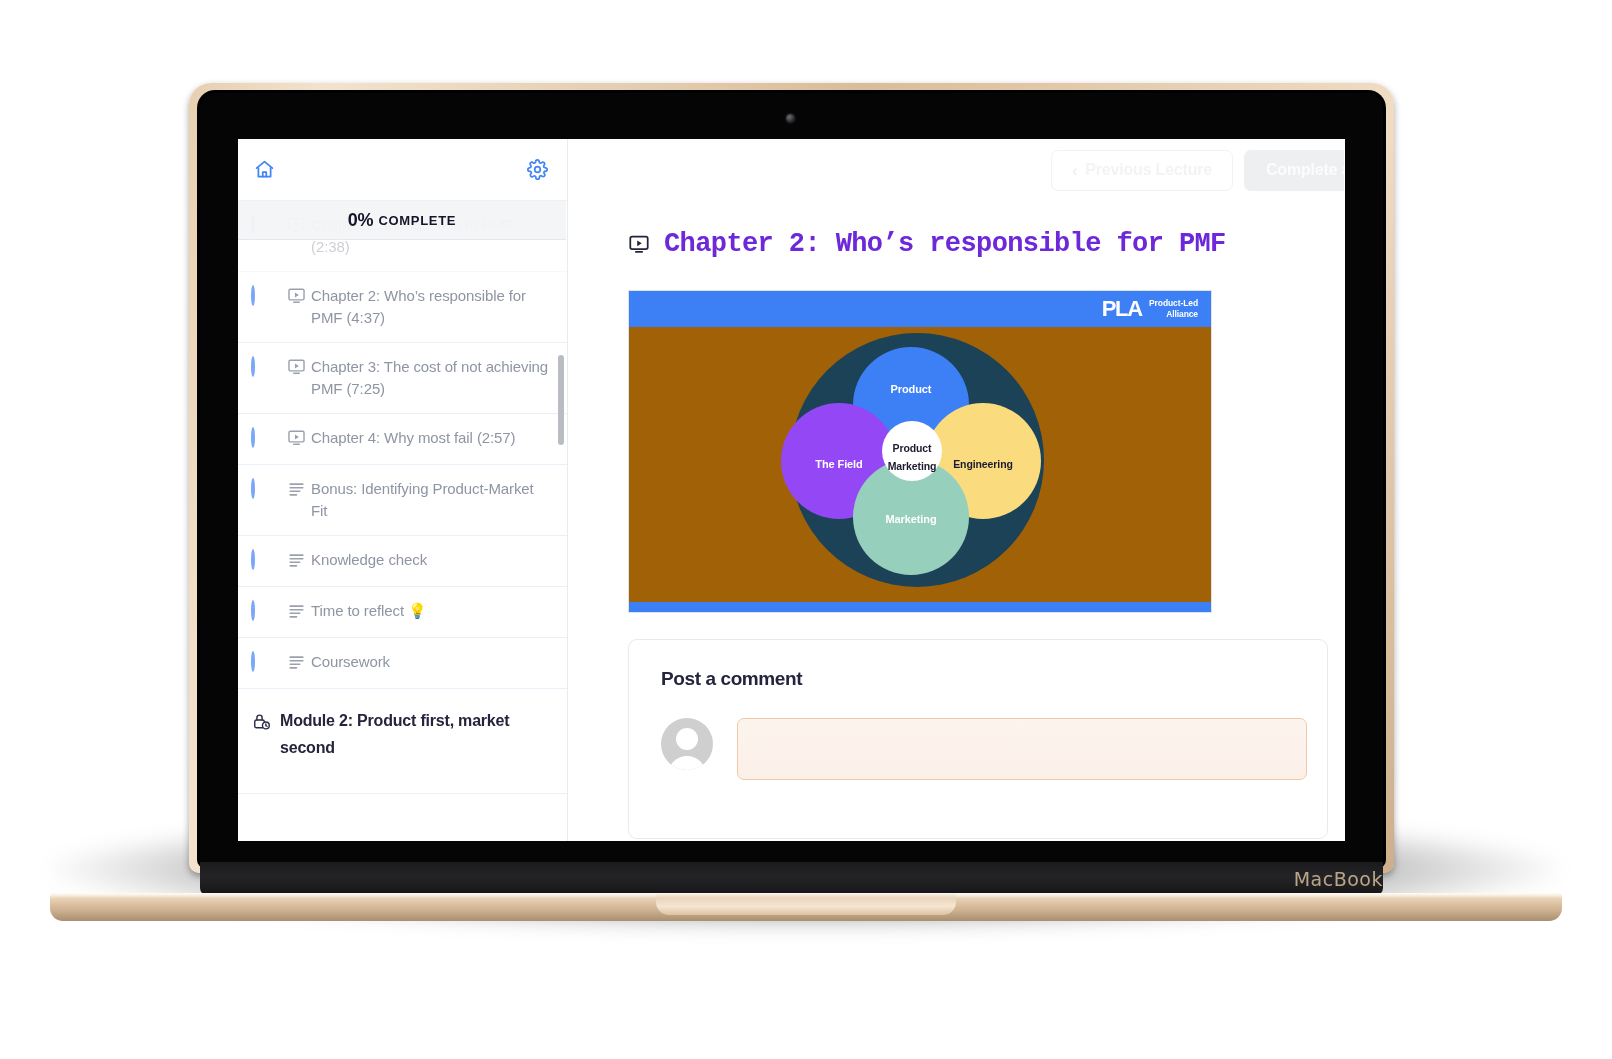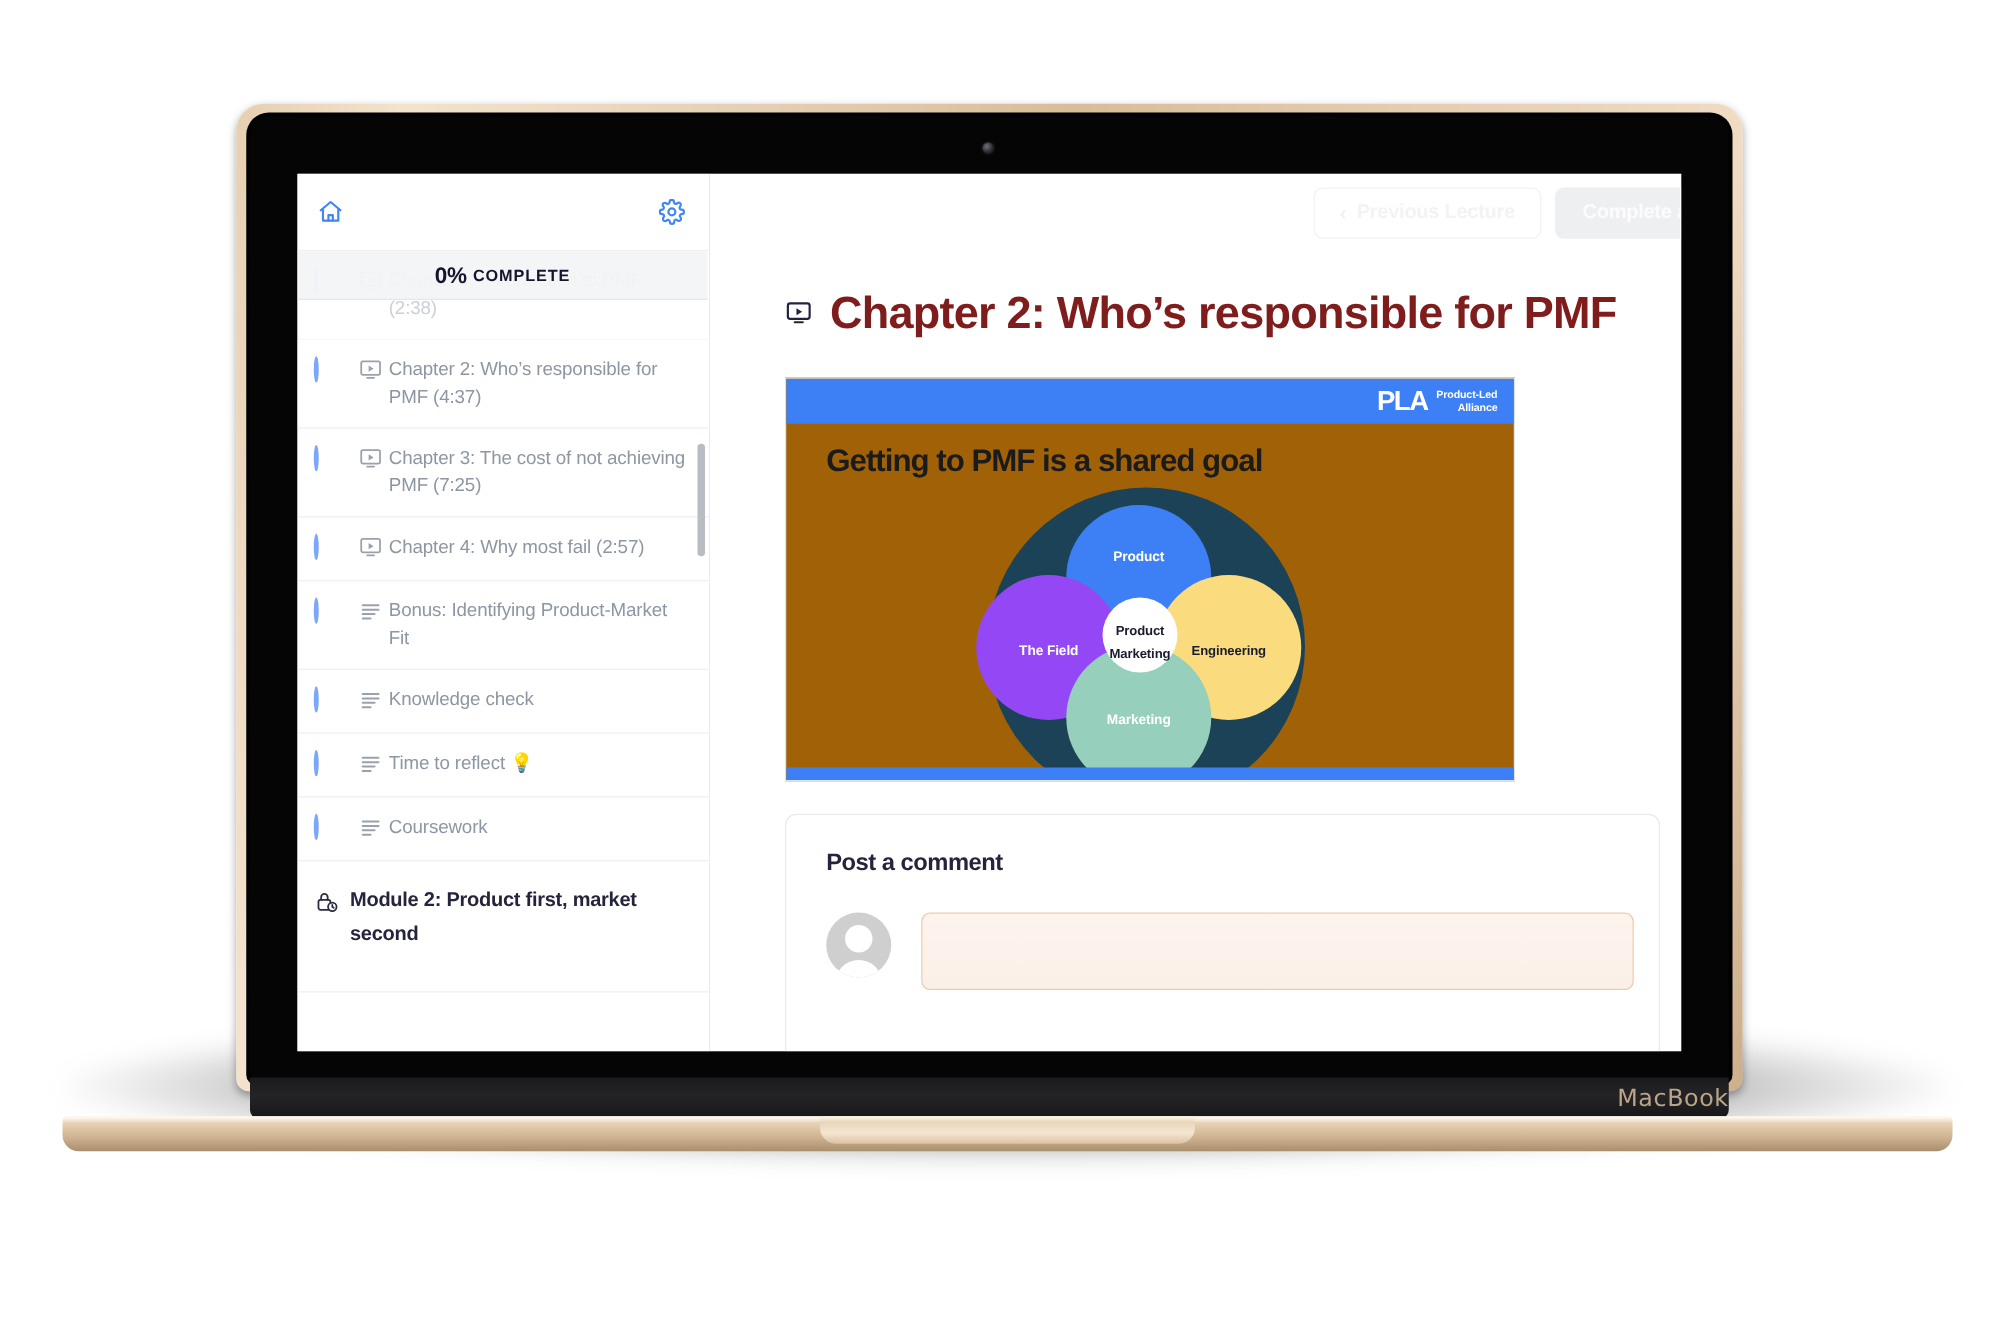--- a/index.html
+++ b/index.html
@@ -144,22 +144,22 @@
     font-size:16px;font-weight:700;letter-spacing:-.2px;cursor:pointer;white-space:nowrap;
     margin-right:-62px;
   }
   .chev{font-size:17px;line-height:1;color:#f0f1f3;}
 
   .content{padding:14px 0 0 60px;box-sizing:border-box;}
   .lecture-title{
     display:flex;align-items:center;gap:14px;margin:14px 0 0 0;
   }
   .lecture-title h1{
-    margin:0;font-size:36px;font-weight:700;color:#7f1d1d;letter-spacing:-.6px;
-    font-family:Liberation Sans, sans-serif;white-space:nowrap;
+    margin:0;font-size:27px;font-weight:700;color:#6d28d9;letter-spacing:-.6px;
+    font-family:Liberation Mono, monospace;white-space:nowrap;
   }
 
   
   .slide{
     margin-top:31px;width:584px;height:323px;background:#a16207;
     border:1px solid #dfe2e8;box-sizing:border-box;position:relative;overflow:hidden;
   }
   .slide-top{height:36px;background:#3d80f5;display:flex;align-items:center;justify-content:flex-end;padding-right:13px;box-sizing:border-box;}
   .pla{display:flex;align-items:center;gap:7px;}
   .pla-mark{font-size:22px;font-weight:800;color:#fff;letter-spacing:-1.2px;line-height:1;}
@@ -388,21 +388,20 @@
             <div class="slide-top">
               <div class="pla">
                 <span class="pla-mark">PLA</span>
                 <span>
                   <span class="pla-sub" style="display:block;">Product-Led</span>
                   <span class="pla-sub" style="display:block;text-align:right;">Alliance</span>
                 </span>
               </div>
             </div>
 
-            <div class="slide-h">Getting to PMF is a shared goal</div>
 
             <div class="venn">
               <div class="v-base"></div>
               <div class="c c-product"></div>
               <div class="c c-field"></div>
               <div class="c c-eng"></div>
               <div class="c c-mkt"></div>
               <div class="c c-center"></div>
 
               <div class="lbl-product"><span class="c-label">Product</span></div>

